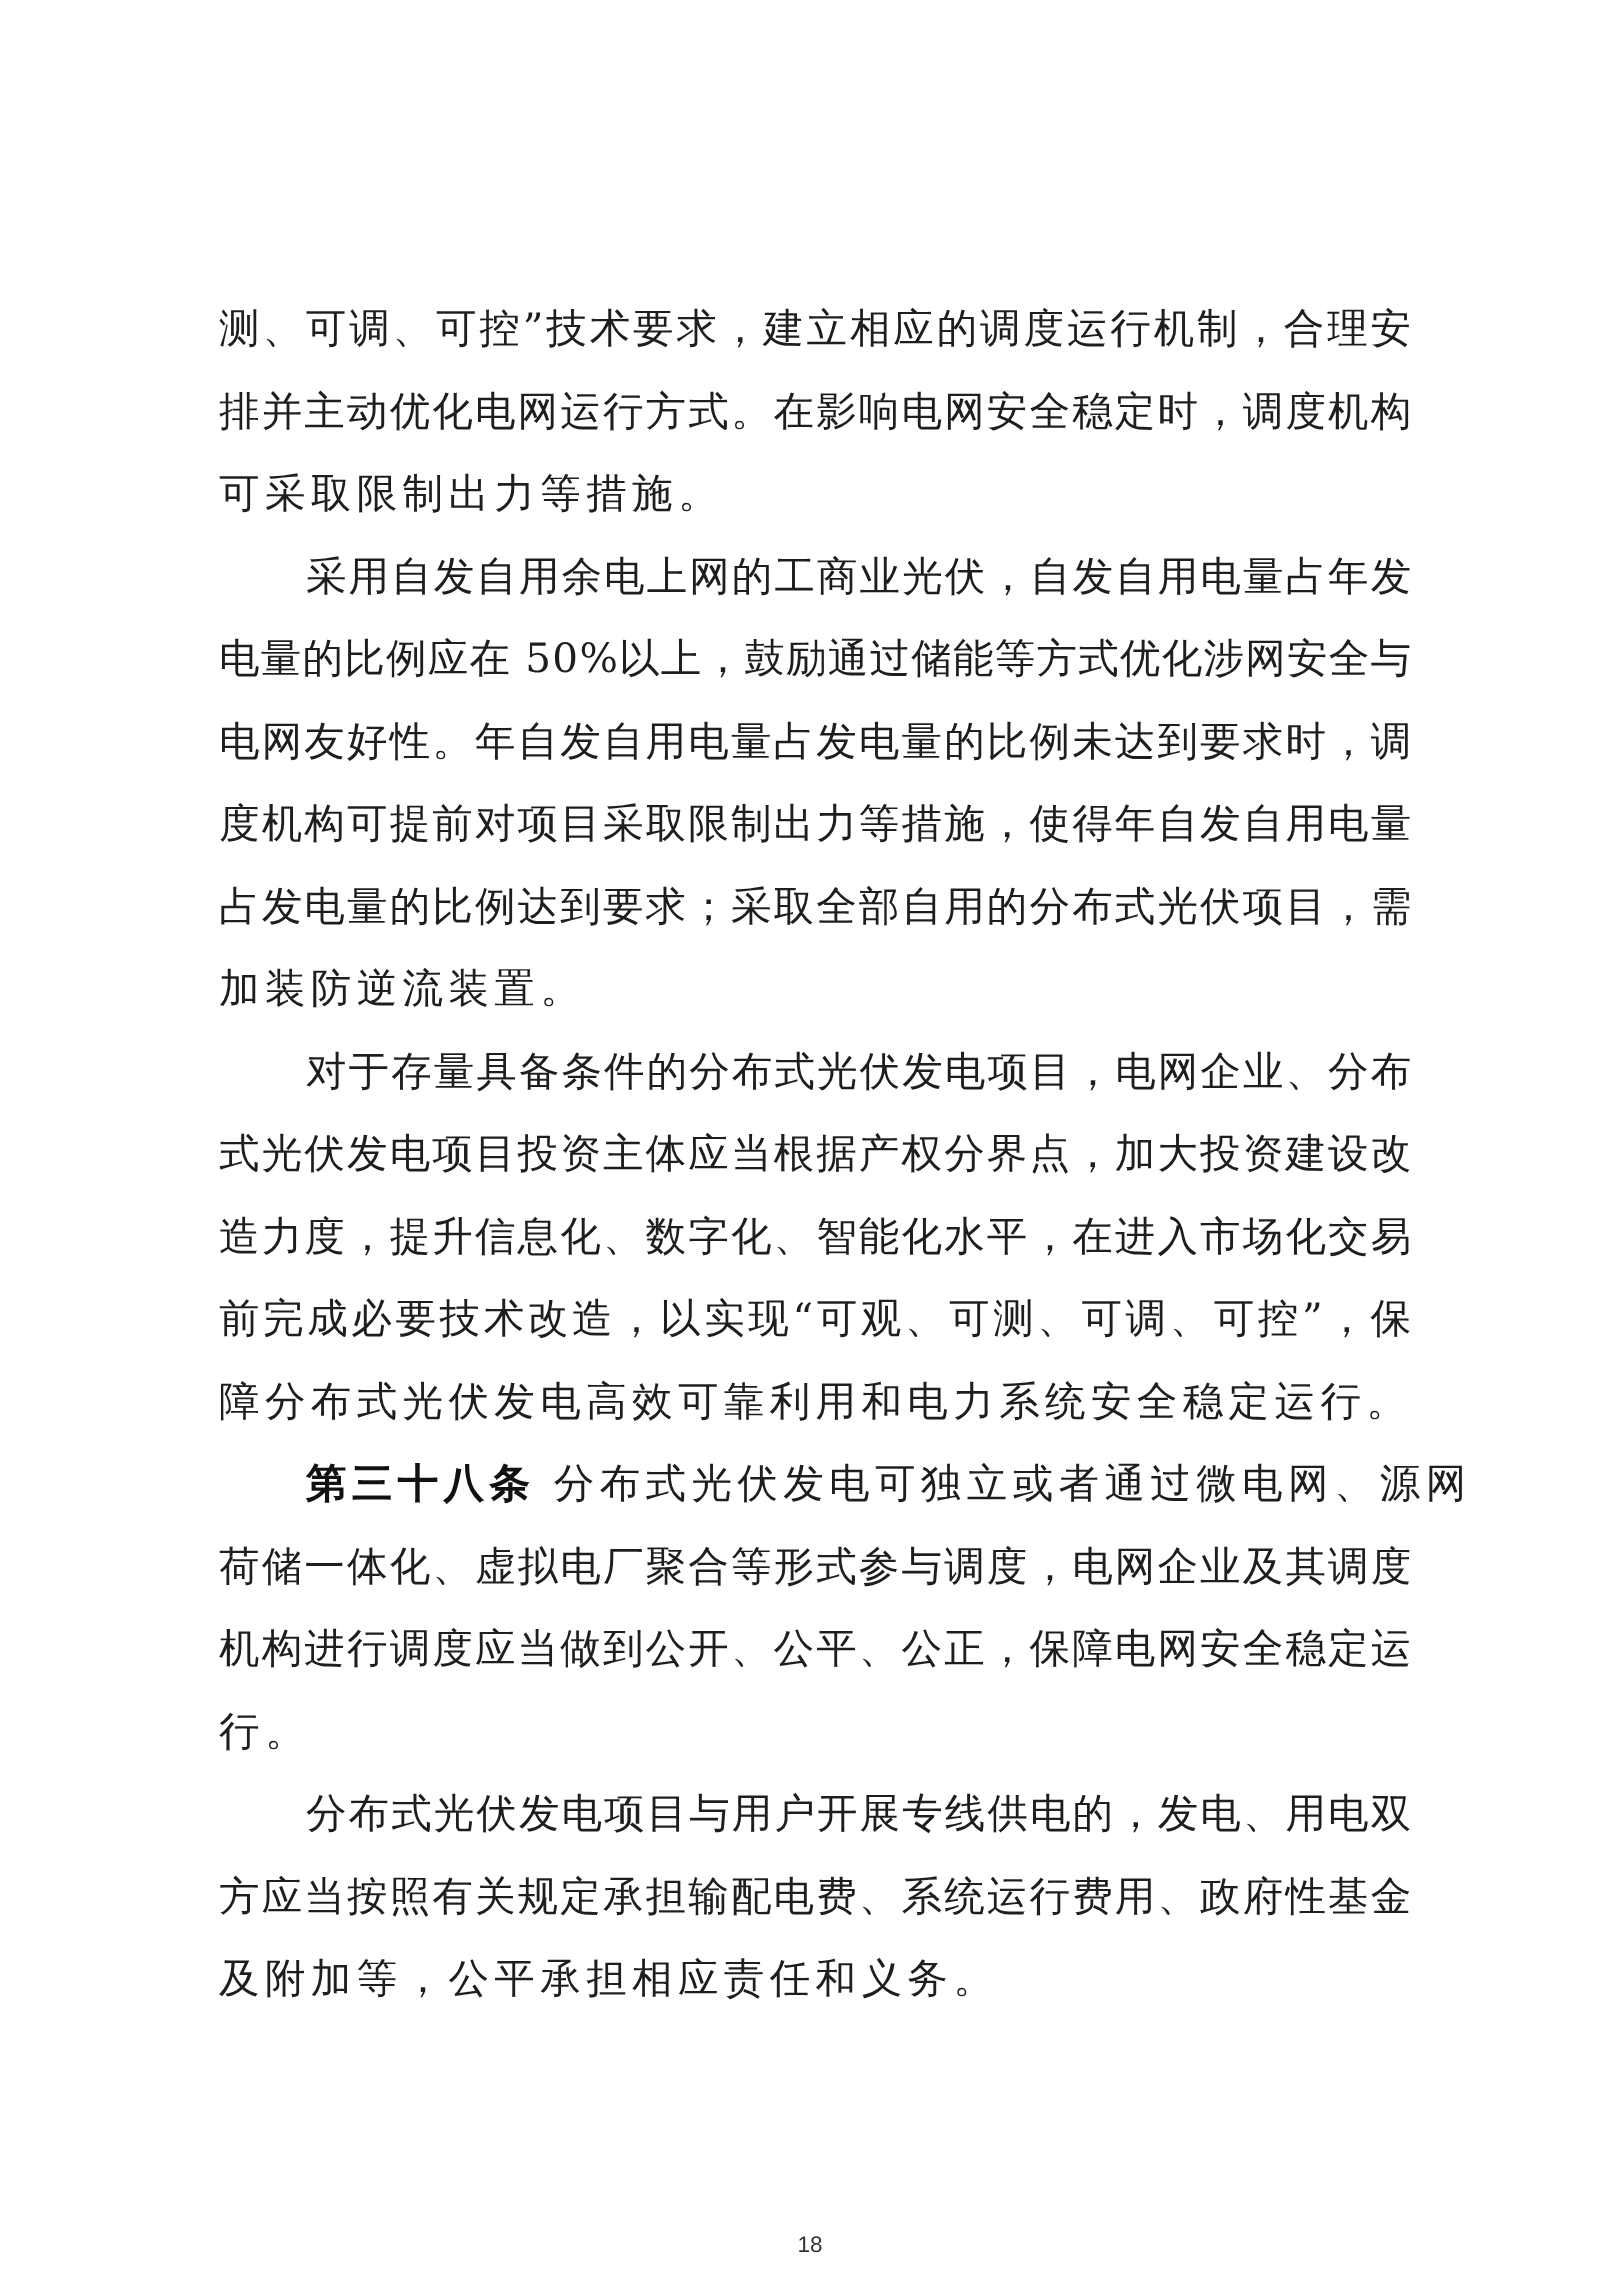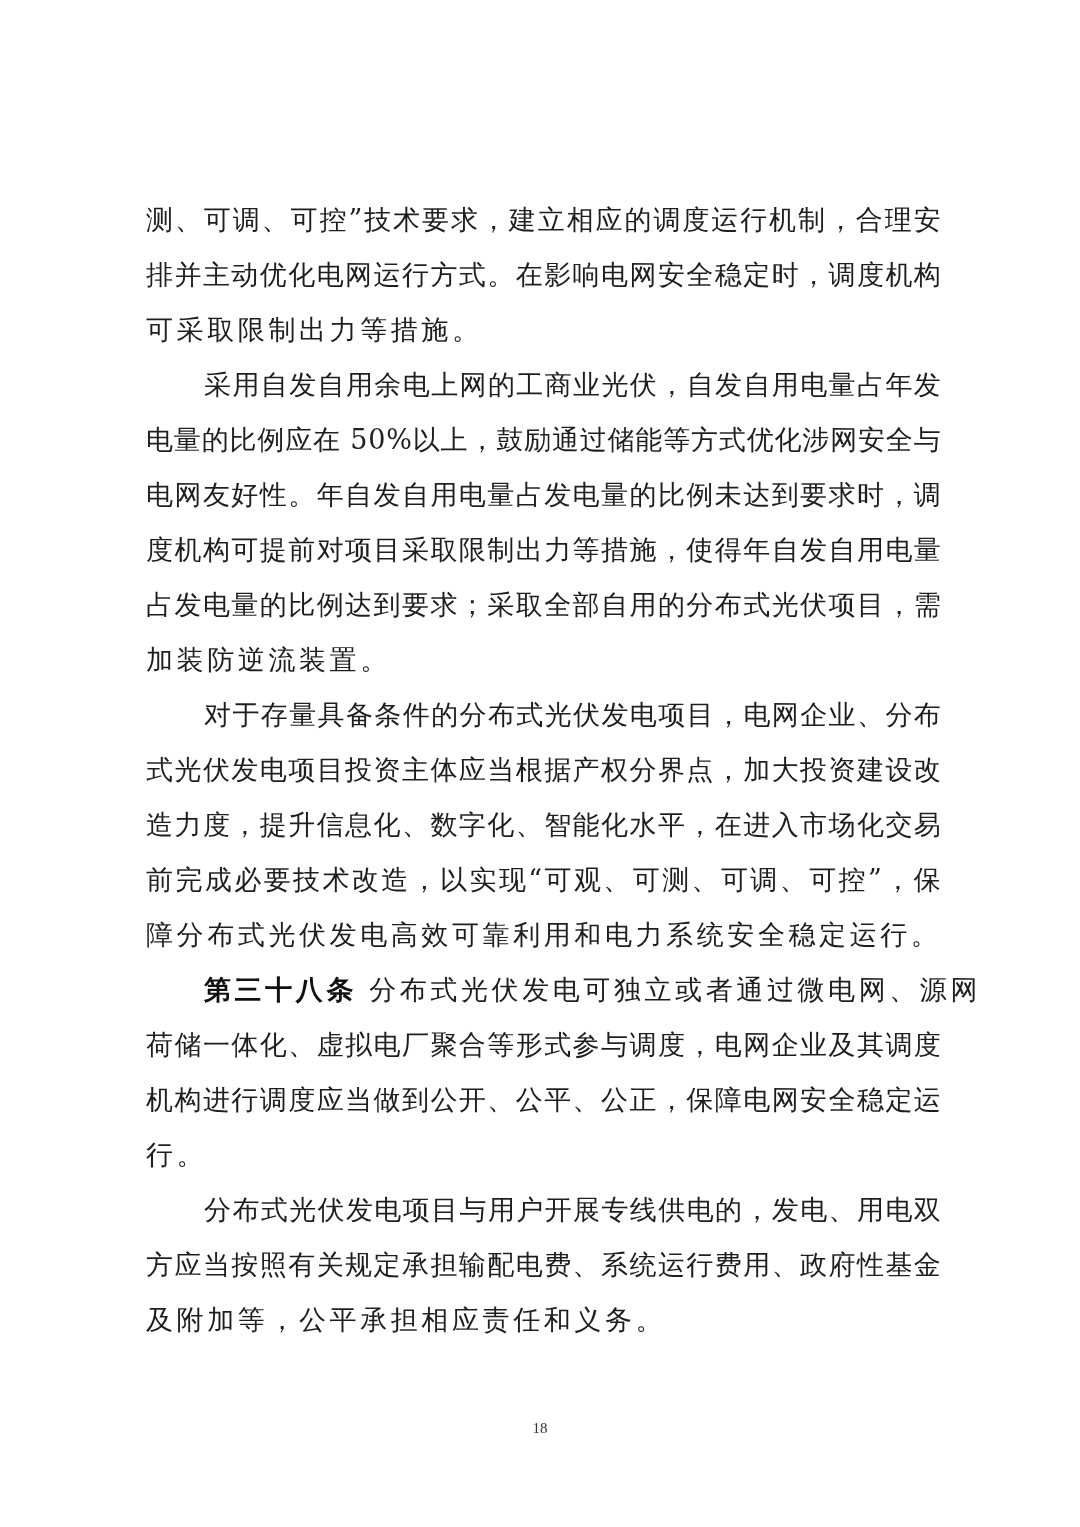--- a/index.html
+++ b/index.html
@@ -51,23 +51,23 @@
       margin-right: 3.6px;
     }
     .bold {
       font-weight: bold;
       color: #111;
     }
     .page-number {
       position: absolute;
       left: 0;
       width: 1080px;
-      top: 1420px;
+      top: 1488px;
       text-align: center;
-      font-family: Liberation Serif, serif;
+      font-family: Liberation Sans, sans-serif;
       font-size: 15px;
       color: #333;
     }
   </style>
 </head>
 <body>
 
 <div class="page">
   <div class="body-text">
 

